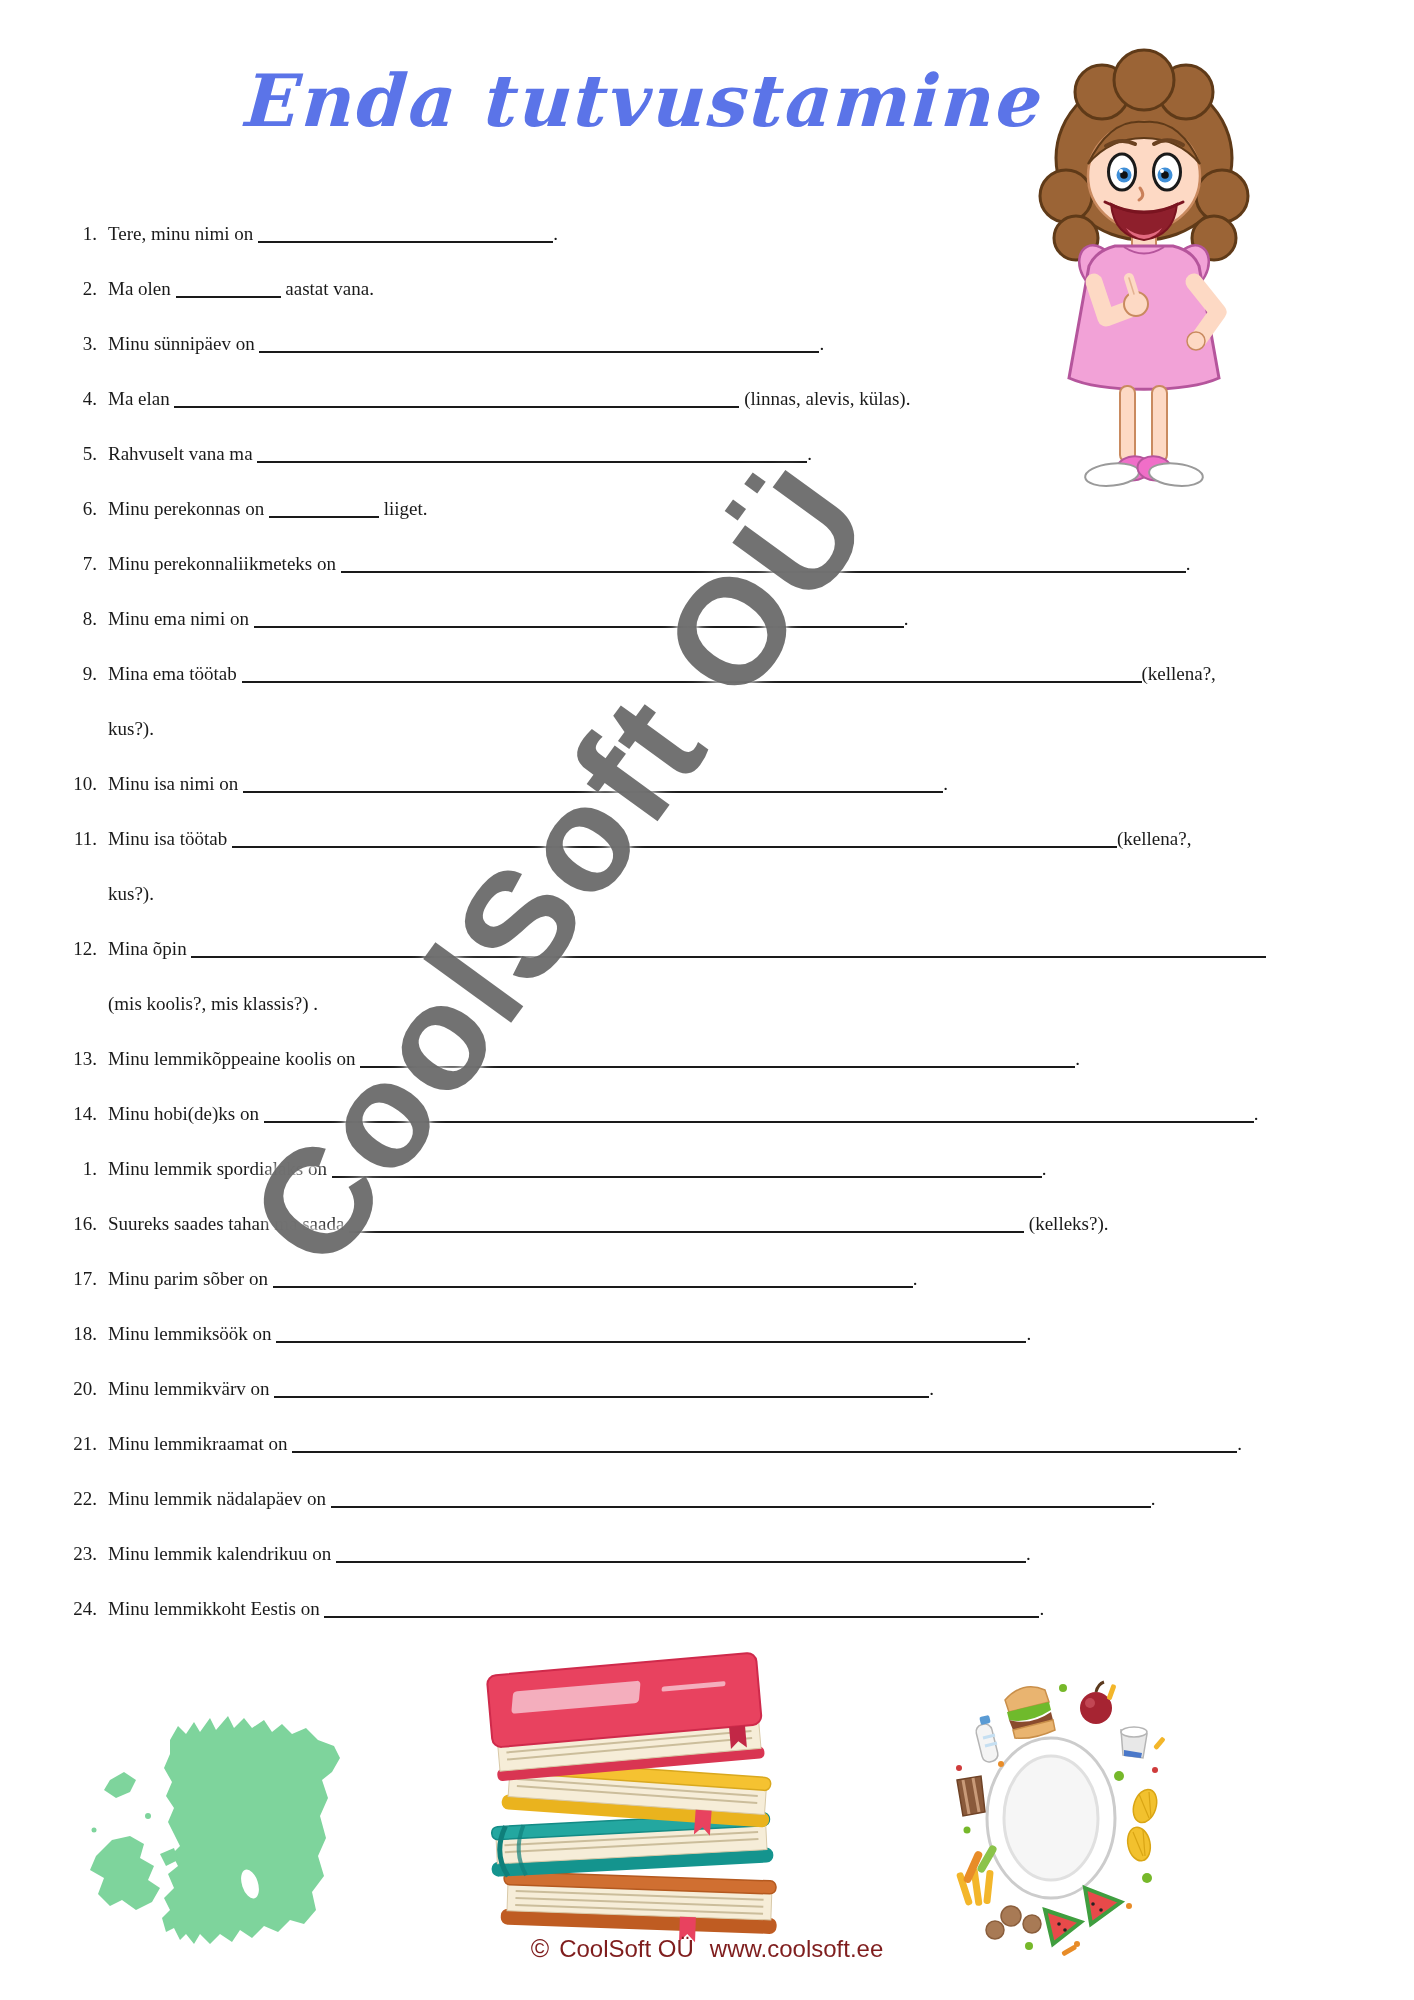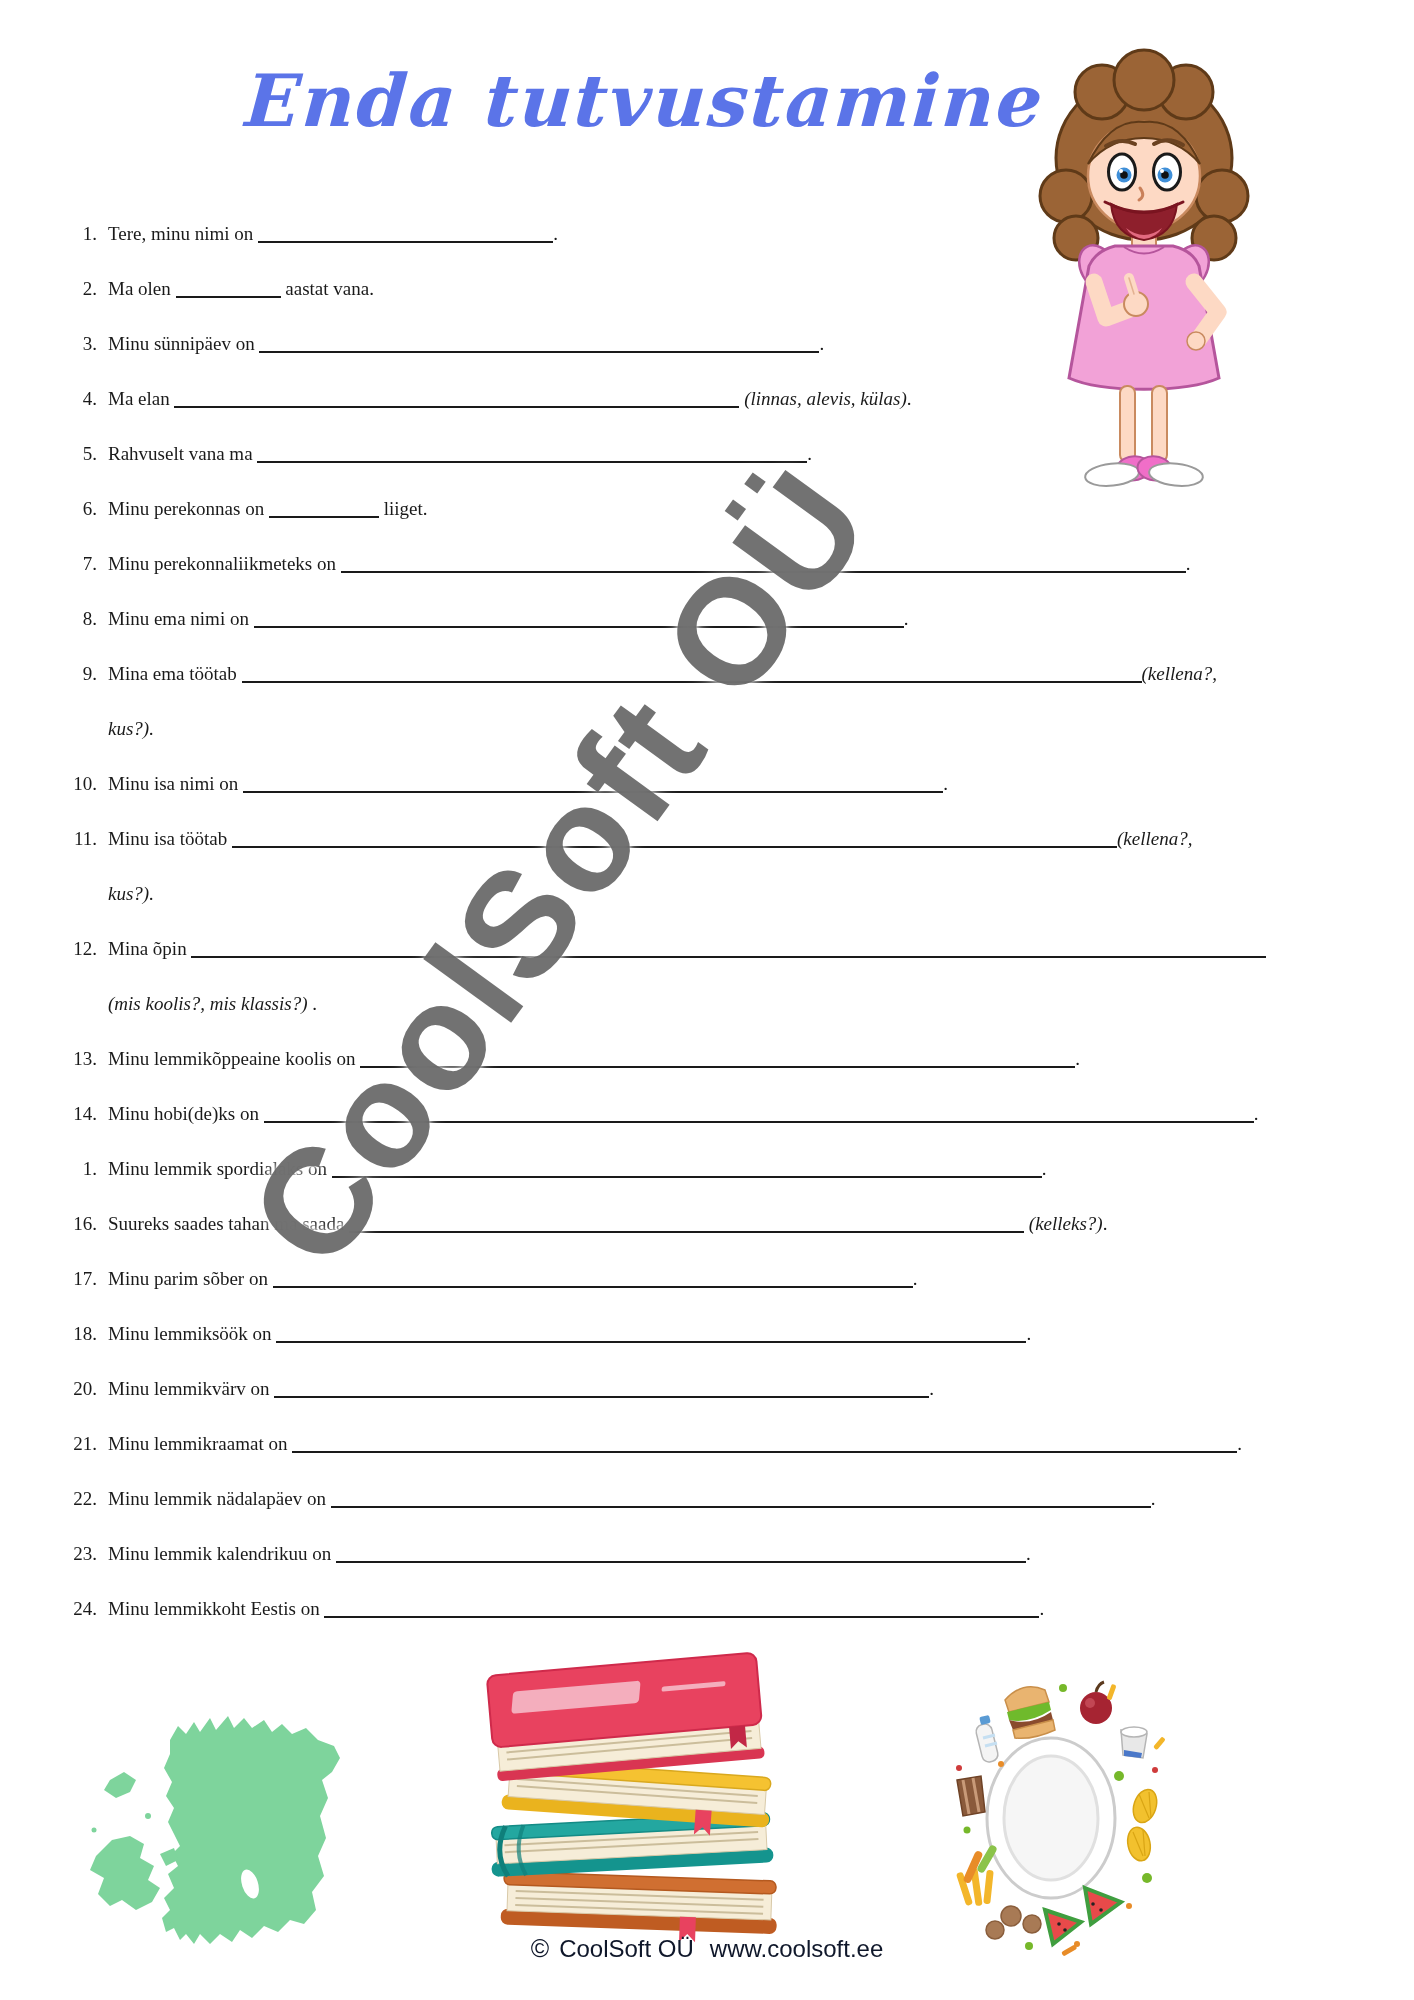--- a/index.html
+++ b/index.html
@@ -5,33 +5,33 @@
   html,body{margin:0;padding:0;background:#888;}
   .page{position:relative;width:1414px;height:2000px;margin:0 auto;background:#ffffff;overflow:hidden;
         font-family:"Liberation Serif",serif;color:#1a1a1a;}
   .title{position:absolute;left:0;top:58px;width:1290px;text-align:center;
          font-family:"DejaVu Serif",serif;font-style:italic;font-weight:700;
          font-size:72px;letter-spacing:2px;color:#5b74e8;transform:skewX(-4deg);}
   .questions{position:absolute;left:57px;top:206px;width:1340px;}
   .row{height:55px;line-height:55px;font-size:19px;white-space:nowrap;}
   .num{display:inline-block;width:40px;text-align:right;margin-right:11px;}
   .body{display:inline;}
-  .it{font-style:italic;}
+  .it{}
   .blank{display:inline-block;height:2px;background:#1a1a1a;vertical-align:baseline;transform:translateY(3px);}
   .watermark{position:absolute;left:285px;top:1160px;transform-origin:left center;transform:rotate(-54deg);
              font-family:"Liberation Sans",sans-serif;font-weight:600;font-size:150px;letter-spacing:4px;
              color:rgba(95,95,95,0.88);
              text-shadow:0 0 16px rgba(255,255,255,0.9),0 0 5px rgba(255,255,255,0.65);
              pointer-events:none;user-select:none;}
   .girl{position:absolute;left:1018px;top:46px;width:252px;height:500px;}
   .map{position:absolute;left:82px;top:1688px;width:278px;height:302px;}
   .books{position:absolute;left:445px;top:1648px;width:372px;height:300px;}
   .plate{position:absolute;left:933px;top:1672px;width:238px;height:286px;}
   .footer{position:absolute;left:0;top:1934px;width:1414px;text-align:center;
-          font-family:"Liberation Sans",sans-serif;font-size:24px;color:#0f172a;}
+          font-family:"Liberation Sans",sans-serif;font-size:24px;color:#7f1d1d;}
   .footer .c{font-size:25px;margin-right:10px;}
   .footer .url{margin-left:16px;}
 </style>
 </head>
 <body>
 
 <div class="page">
 
   <div class="title">Enda tutvustamine</div>
 

